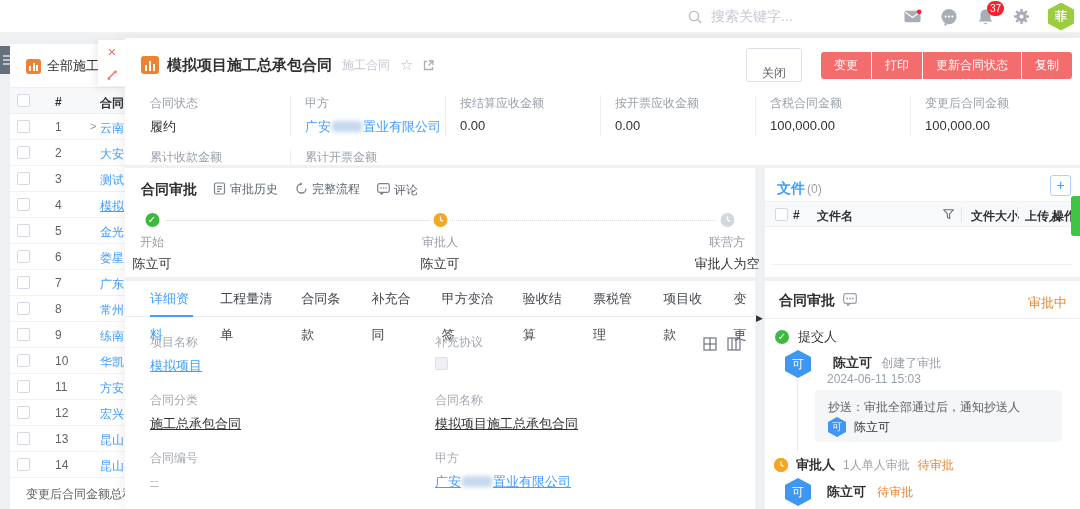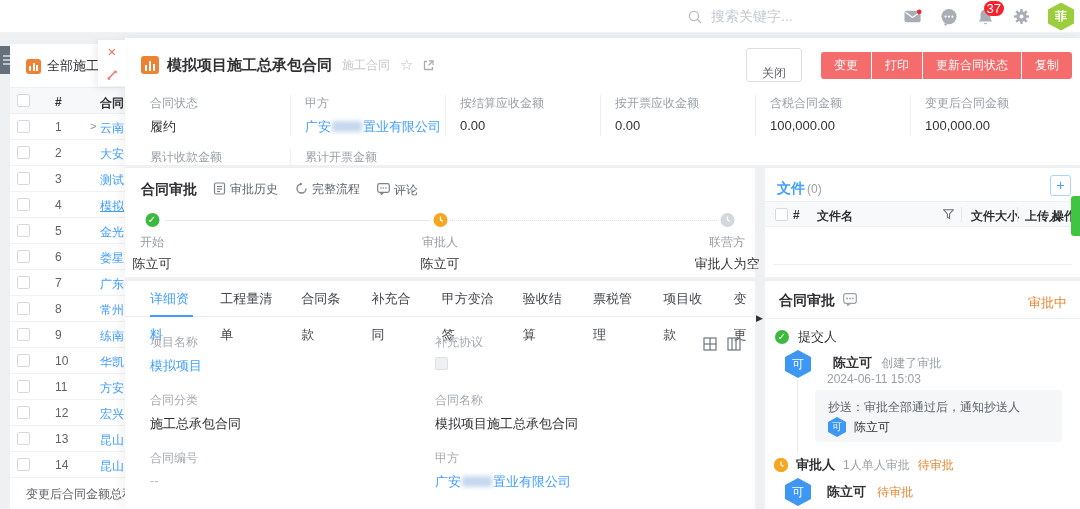--- a/index.html
+++ b/index.html
@@ -9,21 +9,21 @@
     background:#eef0f2;
     font-family:"Liberation Sans","DejaVu Sans",sans-serif;
     font-size:12px; color:#303133;
   }
   
   .topbar { position:absolute; left:0; top:0; width:1080px; height:33px; background:#fff; border-bottom:1px solid #f1f2f4; z-index:1; }
   .search { position:absolute; left:688px; top:0; height:33px; display:flex; align-items:center; gap:9px; cursor:text; }
   .search .ph { color:#c4c9d1; font-size:14px; }
   .top-icons { position:absolute; right:6px; top:0; height:33px; display:flex; align-items:center; gap:18px; }
   .tico { position:relative; width:18px; height:18px; display:flex; align-items:center; justify-content:center; cursor:pointer; }
-  .badge { position:absolute; top:-7px; right:-10px; min-width:17px; height:15px; border-radius:8px; background:#f5222d; color:#fff; font-size:13px; line-height:15px; text-align:center; padding:0 3px; }
+  .badge { position:absolute; top:-7px; right:-10px; min-width:17px; height:15px; border-radius:8px; background:#f5222d; color:#fff; font-size:10px; line-height:15px; text-align:center; padding:0 3px; }
   .hex { clip-path:polygon(50% 0%,100% 25%,100% 75%,50% 100%,0% 75%,0% 25%); display:flex; align-items:center; justify-content:center; color:#fff; }
   .avatar-top { width:26px; height:28px; background:#9ccd3e; font-size:12px; font-weight:bold; cursor:pointer; }
   
   .side-handle { position:absolute; left:0; top:46px; width:13px; height:28px; background:#65707d; border-radius:0 4px 4px 0; z-index:1; cursor:pointer; display:flex; align-items:center; justify-content:center; }
   
   .sidebar { position:absolute; left:10px; top:44px; width:116px; height:465px; background:#fff; z-index:1; overflow:hidden; }
   .sb-title { display:flex; align-items:center; gap:6px; padding:13px 0 0 16px; white-space:nowrap; font-size:13px; color:#303133; }
   .doc-ic { position:relative; background:#ee8233; border-radius:3px; flex:0 0 auto; }
   .doc-ic i { position:absolute; bottom:3px; background:#fff; width:2px; }
   .sb-head { position:relative; margin-top:12px; height:27px; background:#f7f8fa; border-top:1px solid #ecf0f3; border-bottom:1px solid #ecf0f3; font-weight:bold; color:#303133; }
@@ -84,21 +84,21 @@
   .fn-name { margin-top:4px; font-size:13px; color:#303133; white-space:nowrap; }
   
   .tab-bar { display:flex; gap:27px; padding:0 0 0 25px; height:36px; align-items:center; border-bottom:1px solid #e9edf1; }
   .tab { font-size:13px; color:#43474d; cursor:pointer; position:relative; height:36px; line-height:36px; }
   .tab.active { color:#409eff; }
   .tab.active::after { content:""; position:absolute; left:0; right:0; bottom:0; height:2px; background:#409eff; }
   .view-icons { position:absolute; right:14px; top:56px; display:flex; gap:10px; }
   .view-icons span { cursor:pointer; display:flex; }
   .fields { padding:17px 25px 0; display:grid; grid-template-columns:285px 1fr; row-gap:17px; }
   .f-label { color:#a5aab1; }
-  .f-value { margin-top:6px; font-size:13px; color:#303133; }
+  .f-value { margin-top:6px; font-size:13px; color:#303133;text-decoration:underline; }
   .f-value.link { color:#409eff; cursor:pointer; }
   .f-value.muted { color:#b6bbc2; }
   .cb.dis { background:#eef0f3; border-color:#dde1e6; cursor:default; }
   
   .files-head { display:flex; align-items:baseline; padding:12px 12px 0; }
   .files-title { font-size:14px; font-weight:bold; color:#409eff; }
   .files-count { color:#9ba1a9; margin-left:2px; }
   .plus-btn { position:absolute; right:9px; top:7px; width:21px; height:21px; border:1px solid #a9d3ff; border-radius:3px; color:#409eff; background:#fff; font-size:14px; line-height:19px; text-align:center; cursor:pointer; }
   .f-head { position:absolute; left:0; right:0; top:33px; height:26px; background:#f8f9fb; border-top:1px solid #eef1f4; border-bottom:1px solid #eef1f4; font-weight:bold; color:#303133; }
   .f-head > * { position:absolute; top:6px; }

